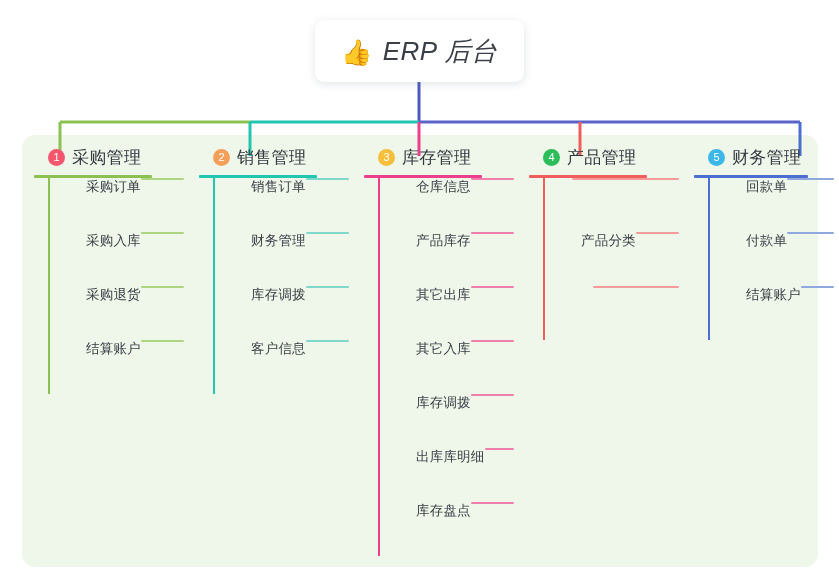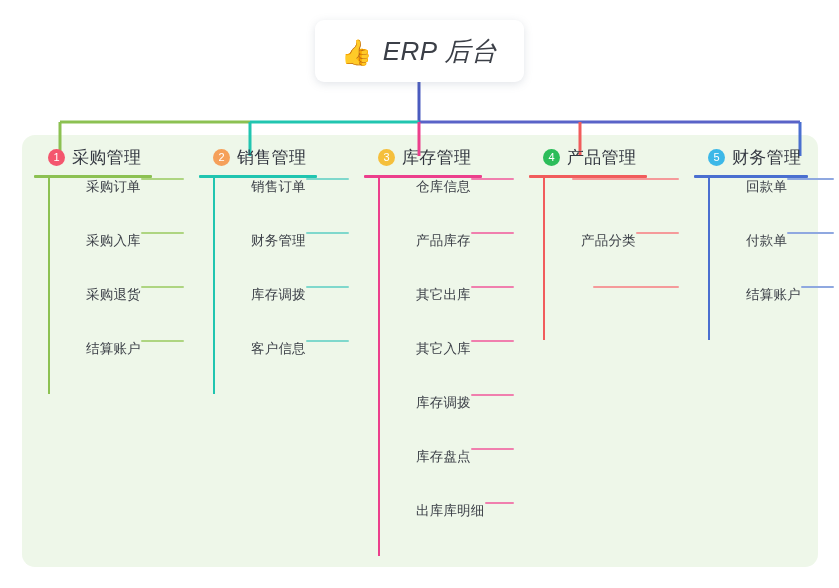--- a/index.html
+++ b/index.html
@@ -247,27 +247,27 @@
           </div>
           <div class="item">
             <div class="item-label">其它入库</div>
             <div class="item-rule" style="background: rgb(240, 127, 174); width: 86px;"></div>
           </div>
           <div class="item">
             <div class="item-label">库存调拨</div>
             <div class="item-rule" style="background: rgb(240, 127, 174); width: 86px;"></div>
           </div>
           <div class="item">
-            <div class="item-label">库存盘点</div>
-            <div class="item-rule" style="background: rgb(240, 127, 174); width: 86px;"></div>
-          </div>
-          <div class="item">
             <div class="item-label">出库库明细</div>
             <div class="item-rule" style="background: rgb(240, 127, 174); width: 99px;"></div>
           </div>
+          <div class="item">
+            <div class="item-label">库存盘点</div>
+            <div class="item-rule" style="background: rgb(240, 127, 174); width: 86px;"></div>
+          </div>
         </div>
       </div>
       <div class="col" style="left: 529px; width: 150px;">
         <div class="col-head">
           <span class="badge" style="background: rgb(44, 189, 90);">4</span>
           <span class="head-label">产品管理</span>
         </div>
         <div class="head-rule" style="background: rgb(241, 92, 92); width: 118px;"></div>
         <div class="items">
           <div class="spine" style="background: rgb(241, 92, 92); height: 162px;"></div>

